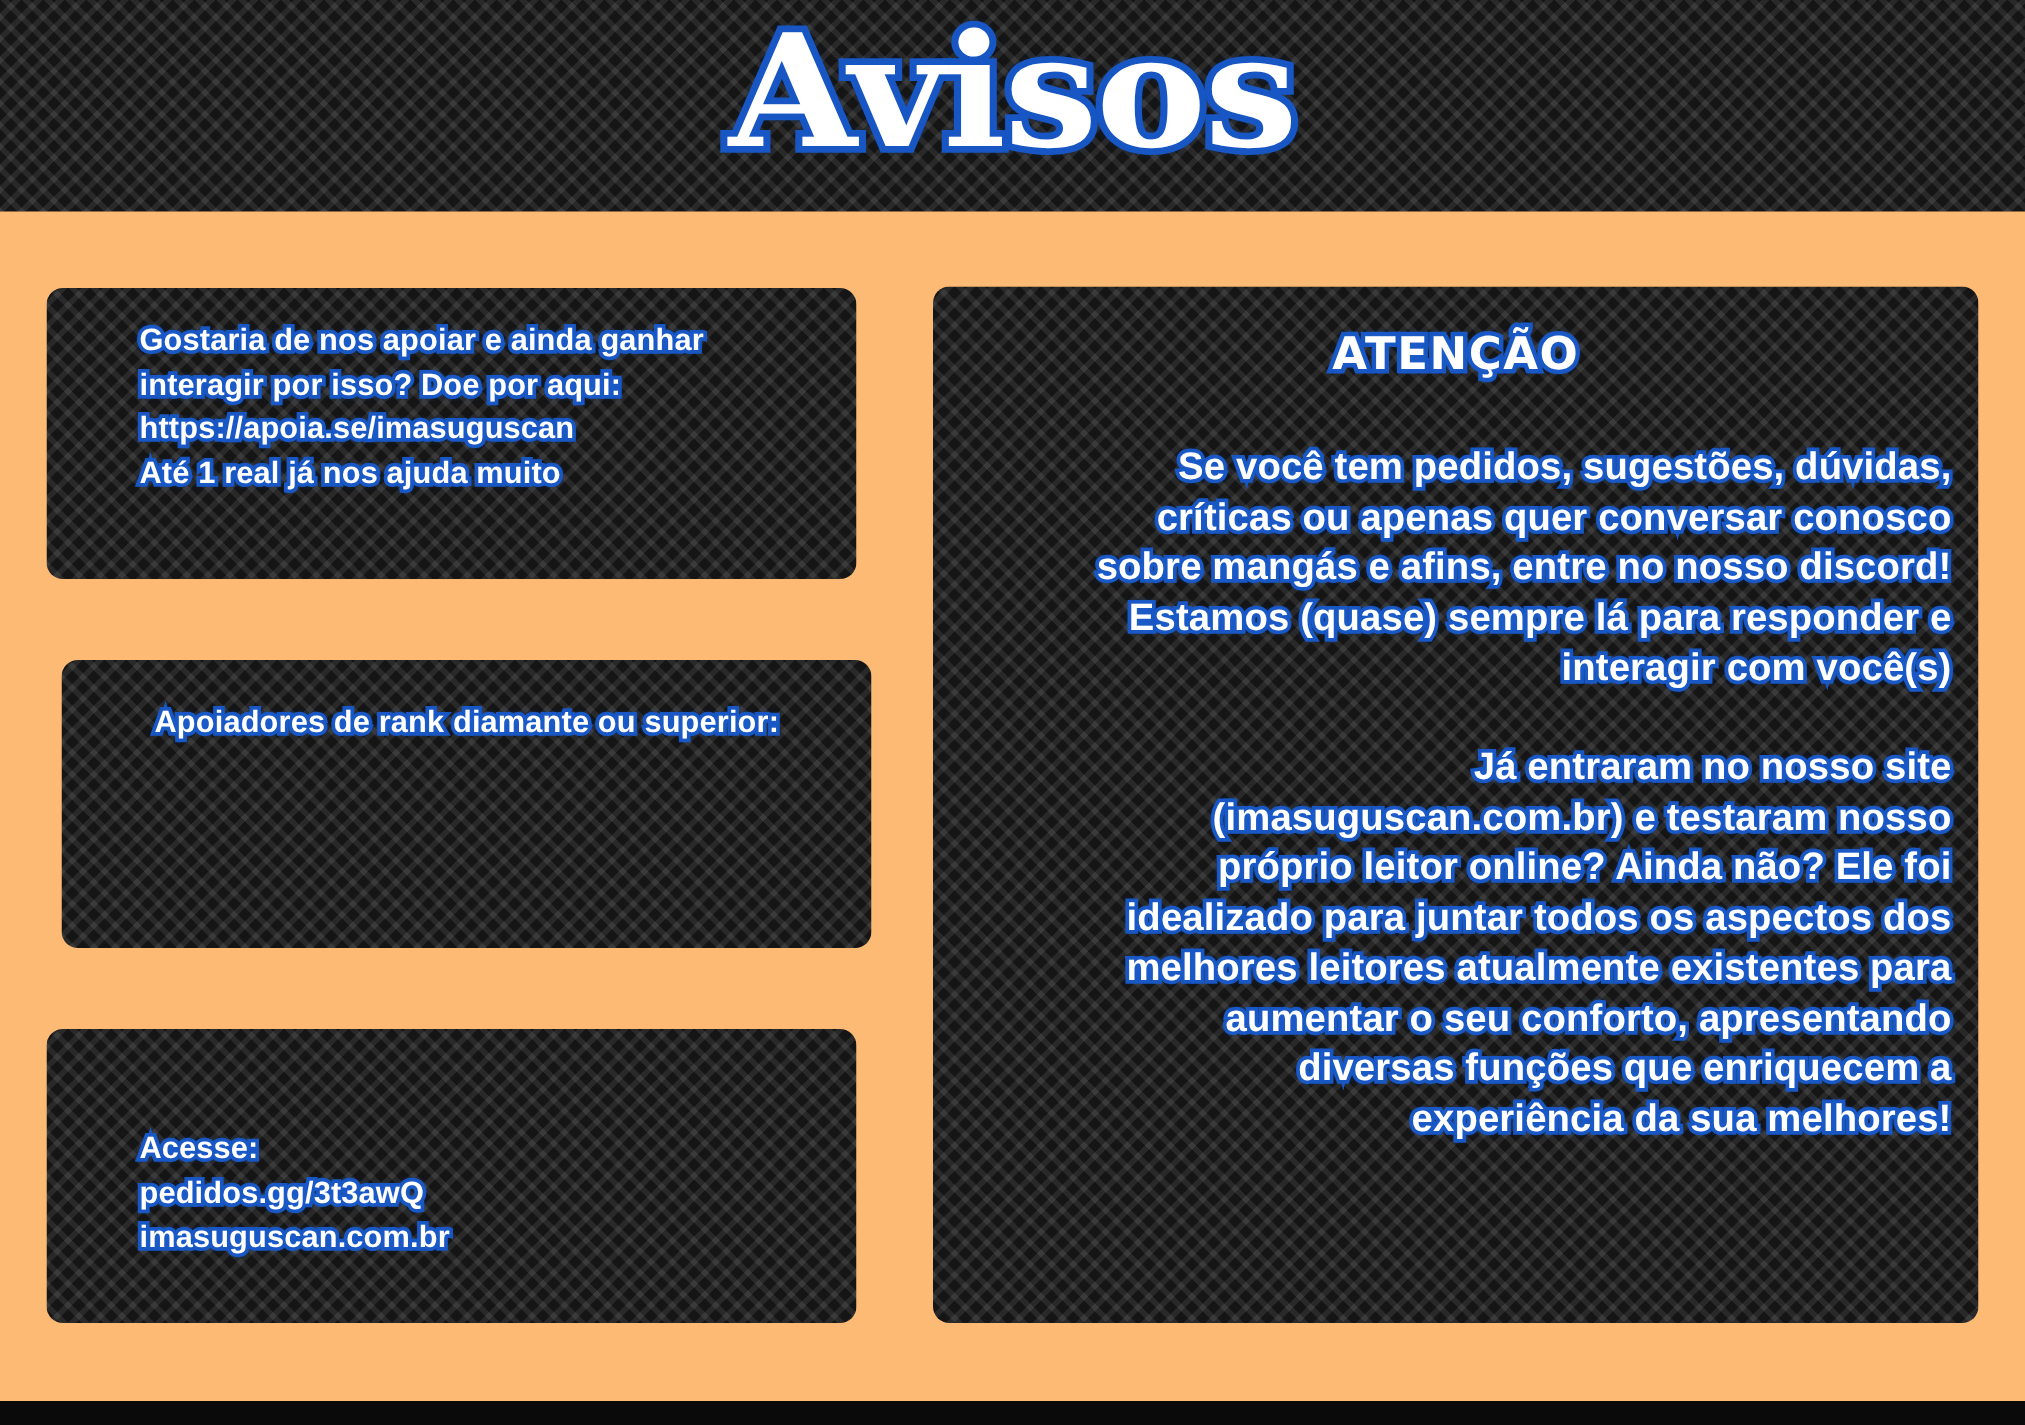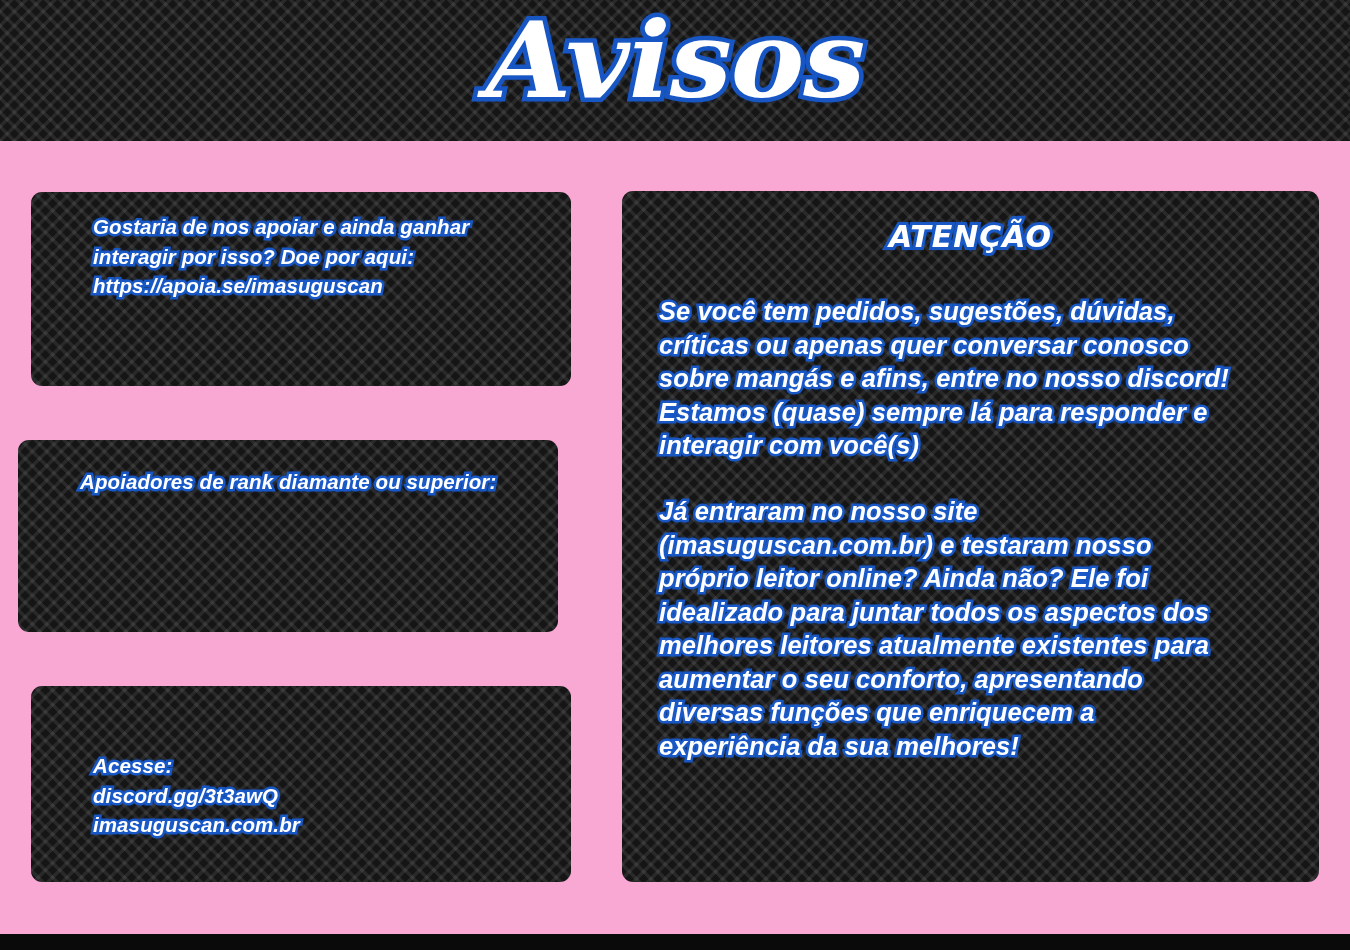--- a/index.html
+++ b/index.html
@@ -25,23 +25,22 @@
         rgba(255,255,255,0.085) 4px,
         rgba(255,255,255,0) 4px,
         rgba(255,255,255,0) 10.2px);
     background-size:14.4px 14.4px, 14.4px 14.4px;
   }
 
   #page {
     position:relative;
     width:1350px;
     height:934px;
-    background:#f9a8d4;
+    background:#fdba74;
     font-family:"Liberation Sans", sans-serif;
-    font-style:italic;
   }
 
   
   #header {
     position:absolute;
     left:0; top:0;
     width:1350px;
     height:141px;
   }
 
@@ -64,21 +63,21 @@
     white-space:nowrap;
   }
 
   
   .panel {
     position:absolute;
     border-radius:11px;
   }
 
   #panel-support   { left:31px;  top:192px; width:540px; height:194px; }
-  #panel-backers   { left:18px;  top:440px; width:540px; height:192px; }
+  #panel-backers   { left:41px;  top:440px; width:540px; height:192px; }
   #panel-access    { left:31px;  top:686px; width:540px; height:196px; }
   #panel-attention { left:622px; top:191px; width:697px; height:691px; }
 
   
   .otxt {
     color:#ffffff;
     font-weight:bold;
     -webkit-text-stroke:5px #1857c4;
     paint-order:stroke fill;
     text-shadow:0 0 5px rgba(32,96,205,0.9);
@@ -110,21 +109,21 @@
     font-size:30px;
     line-height:55px;
     letter-spacing:1px;
     -webkit-text-stroke:6px #1857c4;
   }
 
   .attention-para {
     position:absolute;
     left:18px;
     right:18px;
-    text-align:left;
+    text-align:right;
     font-size:25.5px;
     line-height:33.5px;
     letter-spacing:0.1px;
   }
 
   #attention-para-1 { top:104px; }
   #attention-para-2 { top:304px; }
 
   .nl { display:block;padding-left:19px; }
 </style>
@@ -135,33 +134,34 @@
 
   <div id="header" class="tex">
     <div id="title" class="otxt">Avisos</div>
   </div>
 
   <div id="panel-support" class="panel tex">
     <div id="support-text" class="left-body otxt">
       <span class="nl">Gostaria de nos apoiar e ainda ganhar</span>
       <span class="nl">interagir por isso? Doe por aqui:</span>
       <span class="nl">https://apoia.se/imasuguscan</span>
+      <span class="nl">Até 1 real já nos ajuda muito</span>
     </div>
   </div>
 
   <div id="panel-backers" class="panel tex">
     <div id="backers-text" class="left-body otxt">
       <span class="nl">Apoiadores de rank diamante ou superior:</span>
     </div>
   </div>
 
   <div id="panel-access" class="panel tex">
     <div id="access-text" class="left-body otxt">
       <span class="nl">Acesse:</span>
-      <span class="nl">discord.gg/3t3awQ</span>
+      <span class="nl">pedidos.gg/3t3awQ</span>
       <span class="nl">imasuguscan.com.br</span>
     </div>
   </div>
 
   <div id="panel-attention" class="panel tex">
 
     <div id="attention-heading" class="otxt">ATENÇÃO</div>
 
     <div id="attention-para-1" class="attention-para otxt">
       <span class="nl">Se você tem pedidos, sugestões, dúvidas,</span>

